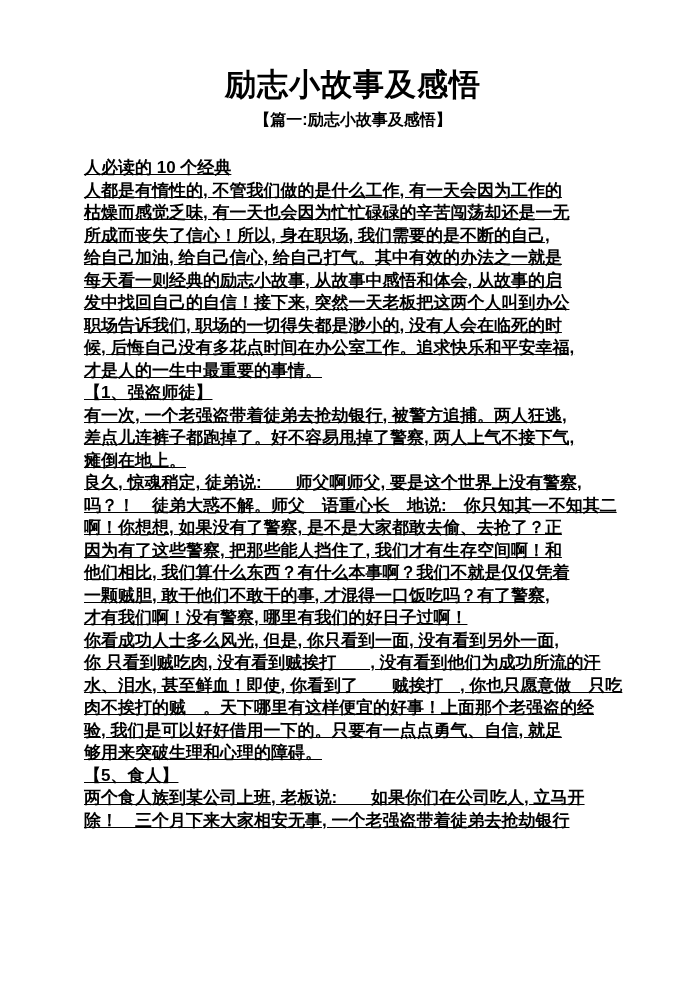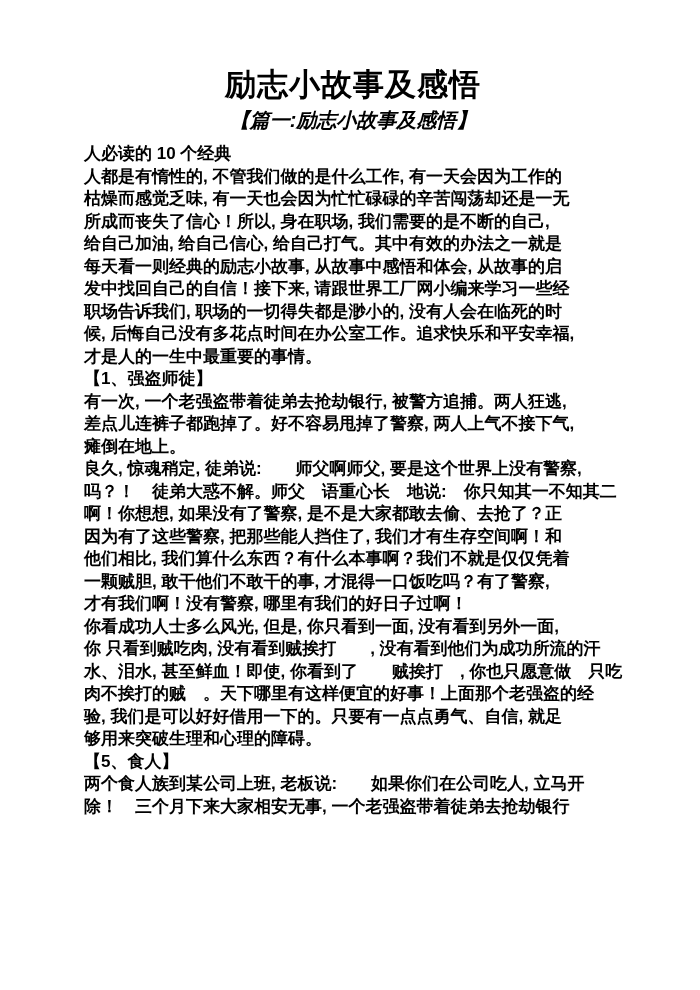--- a/index.html
+++ b/index.html
@@ -24,28 +24,28 @@
   .doc-title {
     text-align: center;
     font-size: 31px;
     font-weight: bold;
     line-height: 40px;
     letter-spacing: 1px;
     white-space: pre;
   }
   .doc-subtitle {
     text-align: center;
-    font-size: 20px;
+    font-size: 16px;
     font-weight: bold;
     line-height: 30px;
     white-space: pre;
-    font-style: italic;
   }
   .body-text {
-    margin-top: 8px;
+    margin-top: 22px;
+    text-decoration: underline;
   }
   .text-line {
     font-size: 17px;
     font-weight: bold;
     line-height: 22.5px;
     height: 22.5px;
     white-space: pre;
     letter-spacing: 0;
   }
 </style>
@@ -55,21 +55,21 @@
 <div class="page">
   <div class="doc-title">励志小故事及感悟</div>
   <div class="doc-subtitle">【篇一:励志小故事及感悟】</div>
   <div class="body-text">
       <div class="text-line">人必读的 10 个经典</div>
       <div class="text-line">人都是有惰性的, 不管我们做的是什么工作, 有一天会因为工作的</div>
       <div class="text-line">枯燥而感觉乏味, 有一天也会因为忙忙碌碌的辛苦闯荡却还是一无</div>
       <div class="text-line">所成而丧失了信心！所以, 身在职场, 我们需要的是不断的自己,</div>
       <div class="text-line">给自己加油, 给自己信心, 给自己打气。其中有效的办法之一就是</div>
       <div class="text-line">每天看一则经典的励志小故事, 从故事中感悟和体会, 从故事的启</div>
-      <div class="text-line">发中找回自己的自信！接下来, 请跟世界工厂网小编来学习一些经</div>
+      <div class="text-line">发中找回自己的自信！接下来, 突然一天老板把这两个人叫到办公</div>
       <div class="text-line">职场告诉我们, 职场的一切得失都是渺小的, 没有人会在临死的时</div>
       <div class="text-line">候, 后悔自己没有多花点时间在办公室工作。追求快乐和平安幸福,</div>
       <div class="text-line">才是人的一生中最重要的事情。</div>
       <div class="text-line">【1、强盗师徒】</div>
       <div class="text-line">有一次, 一个老强盗带着徒弟去抢劫银行, 被警方追捕。两人狂逃,</div>
       <div class="text-line">差点儿连裤子都跑掉了。好不容易甩掉了警察, 两人上气不接下气,</div>
       <div class="text-line">瘫倒在地上。</div>
       <div class="text-line">良久, 惊魂稍定, 徒弟说:　　师父啊师父, 要是这个世界上没有警察,</div>
       <div class="text-line">吗？！　徒弟大惑不解。师父　语重心长　地说:　你只知其一不知其二</div>
       <div class="text-line">啊！你想想, 如果没有了警察, 是不是大家都敢去偷、去抢了？正</div>

